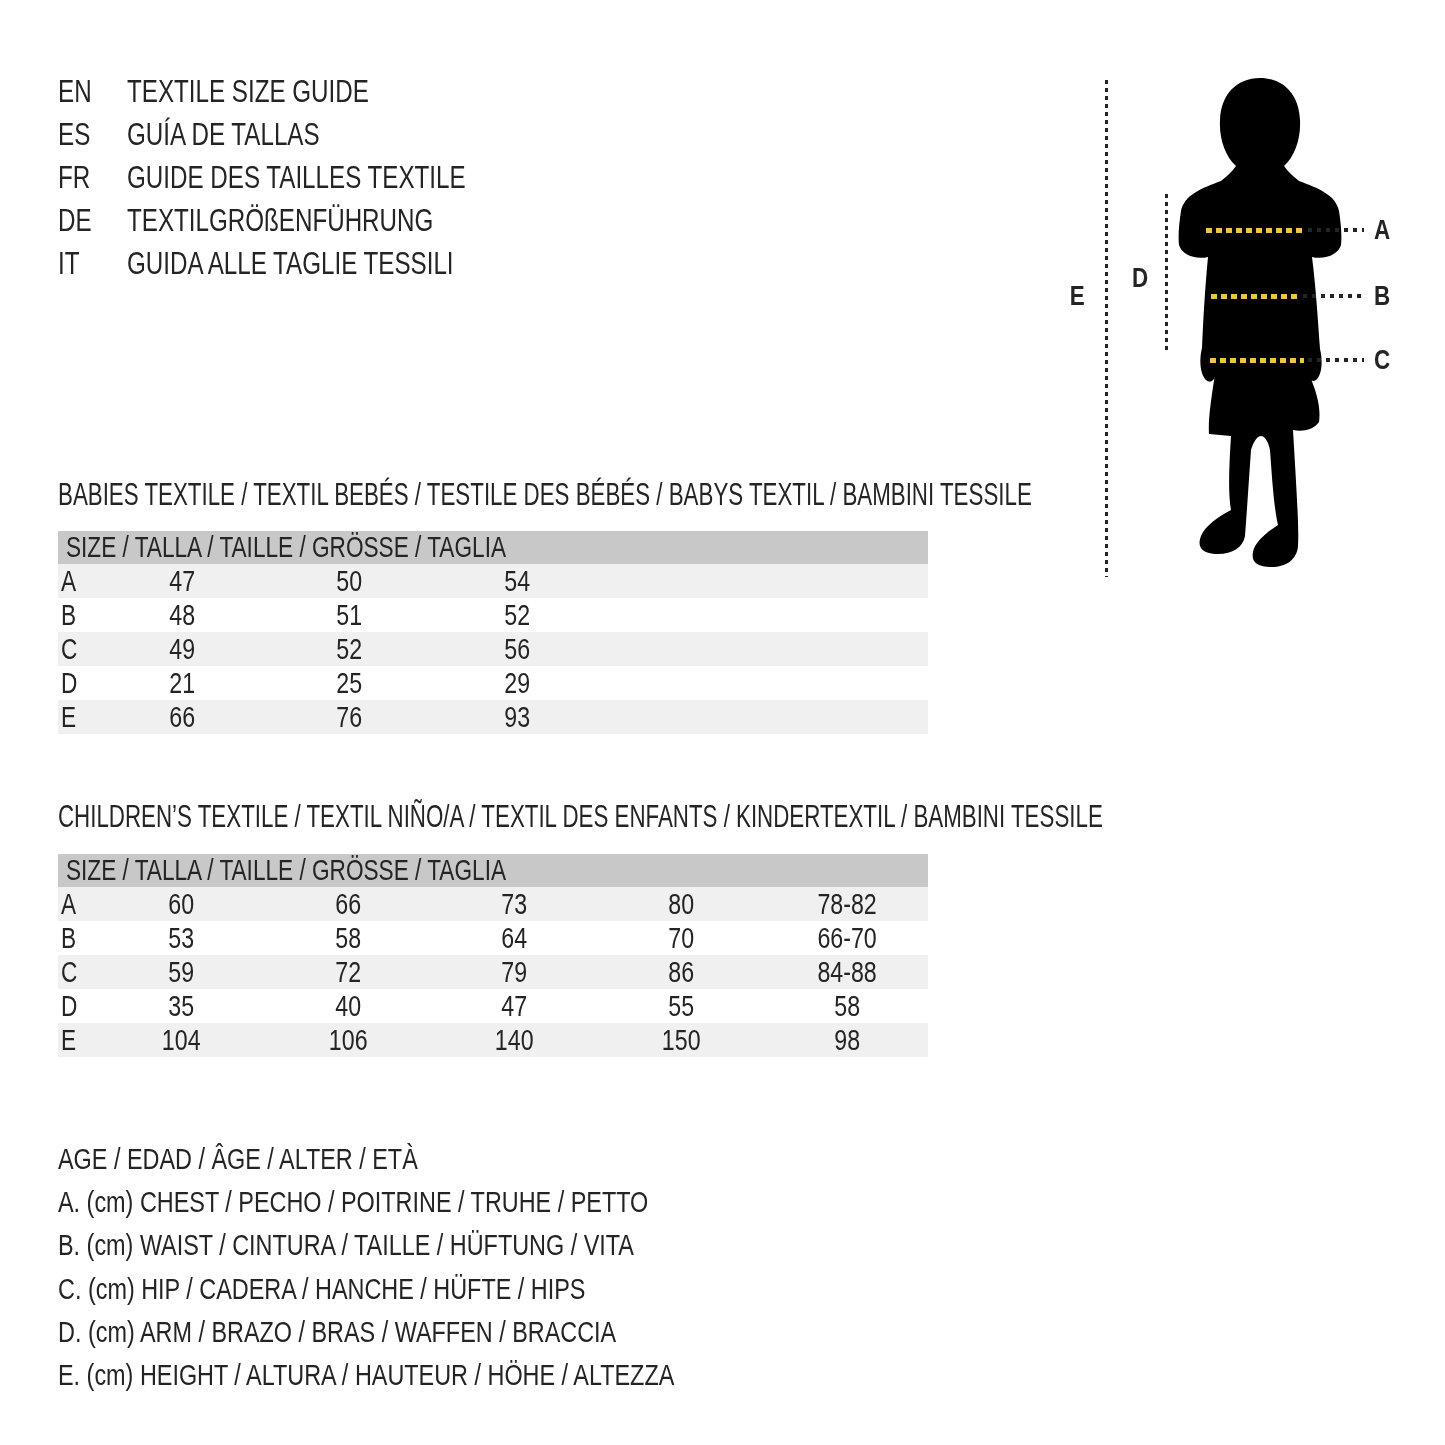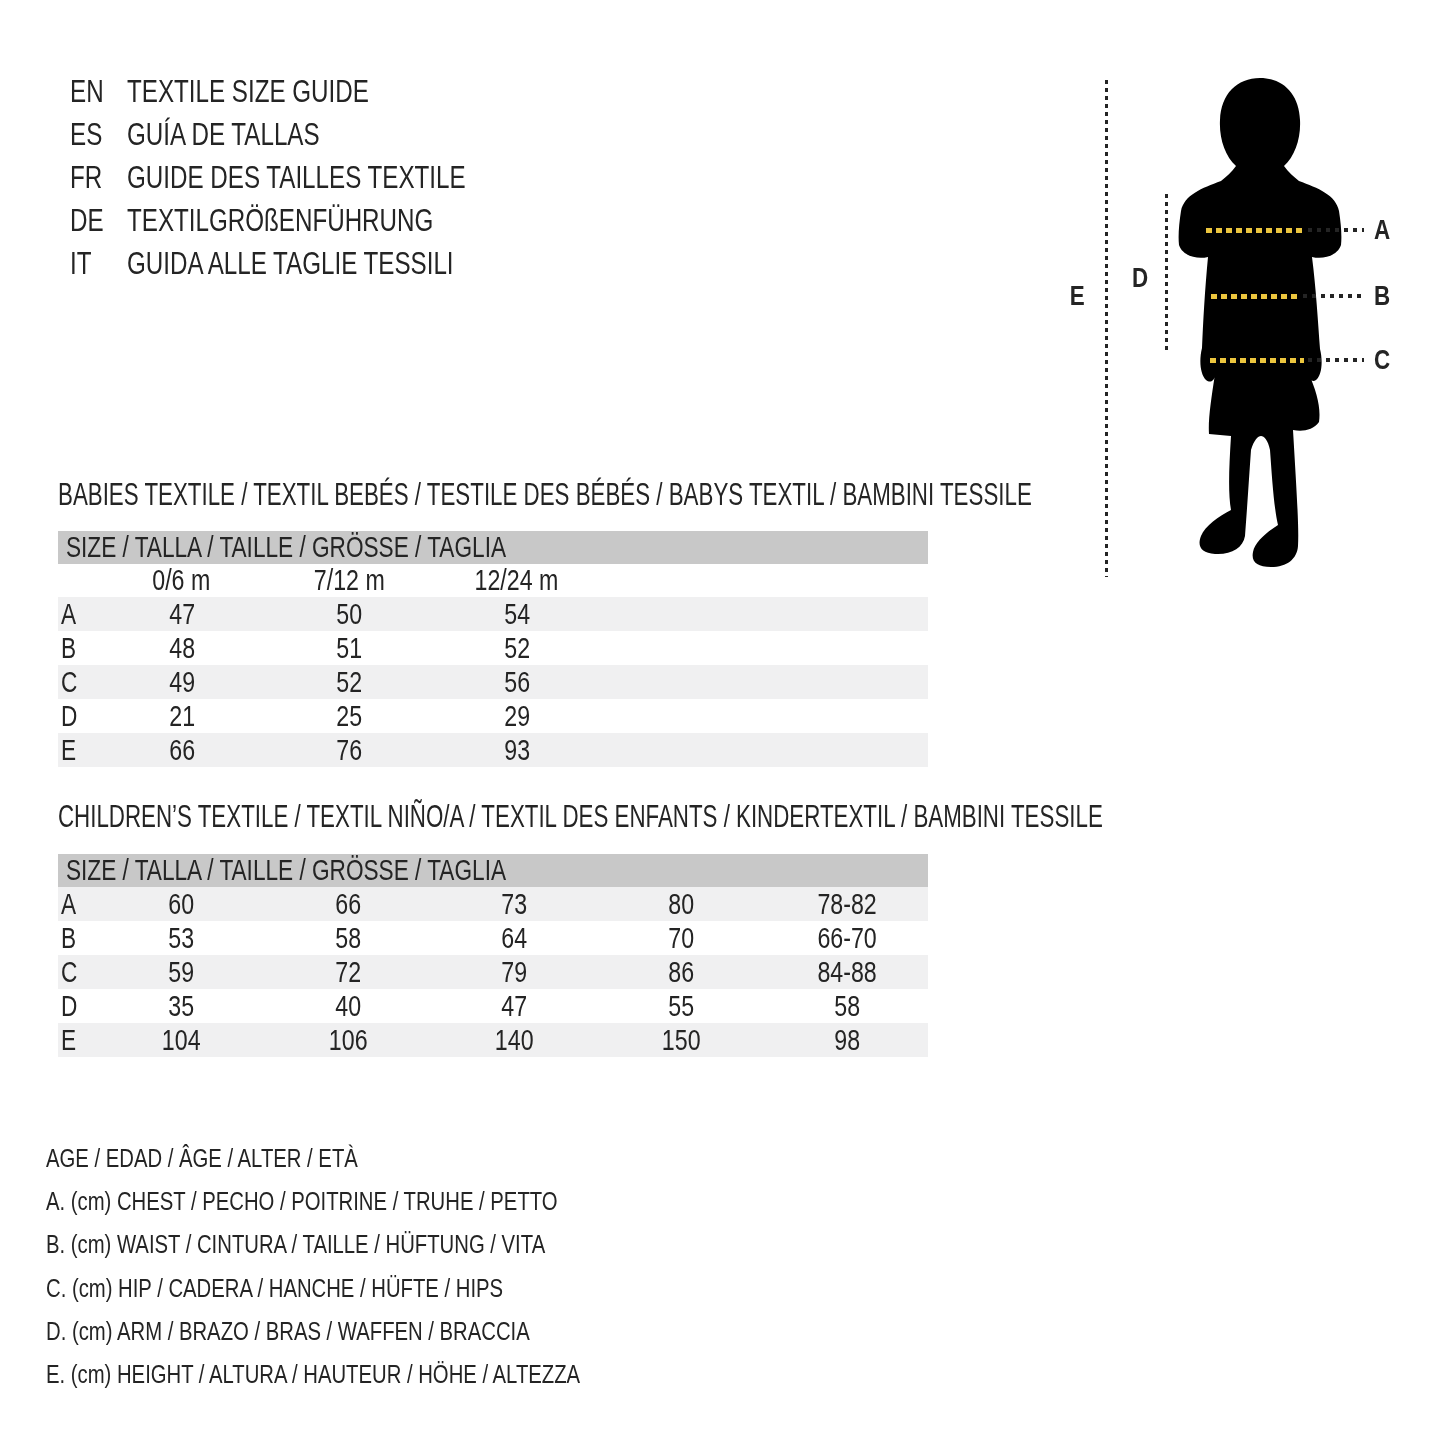--- a/index.html
+++ b/index.html
@@ -9,39 +9,39 @@
   }
   .abs { position:absolute; }
 
   
   .cx  { display:inline-block; transform:scaleX(0.72); transform-origin:0 50%; white-space:nowrap; }
   .cxh { display:inline-block; transform:scaleX(0.78); transform-origin:0 50%; white-space:nowrap; }
   .cxc { display:inline-block; transform:scaleX(0.80); transform-origin:50% 50%; white-space:nowrap; }
 
   
   .lang-row { position:absolute; left:58px; height:43px; line-height:43px; font-size:31px; }
-  .lang-code { position:absolute; left:12px; }
+  .lang-code { position:absolute; left:0; }
   .lang-title { position:absolute; left:69px; }
 
   
   .section-title { position:absolute; left:58px; height:34px; line-height:34px; font-size:31px;text-align:center; }
 
   
   .tbl { position:absolute; left:58px; width:870px; font-size:29px; }
   .tbl-bar { height:33px; background:#c8c8c8; display:flex; align-items:center; padding-left:8px; box-sizing:border-box; }
   .tr { display:grid; height:34px; align-items:center; }
   .tr.rows3 { grid-template-columns:40px 167.5px 167.5px 167.5px auto; }
   .tr.rows5 { grid-template-columns:40px 166.5px 166.5px 166.5px 166.5px 166.5px auto; }
   .tr .cell { text-align:center; }
   .tr .rlabel { text-align:left; padding-left:3px; }
   .tr.stripe { background:#f0f0f1; }
   .tr.colhead { height:33px; }
 
   
-  .legend-row { position:absolute; left:46px; height:43px; line-height:43px; font-size:26px; }
+  .legend-row { position:absolute; left:58px; height:43px; line-height:43px; font-size:30px; }
 
   
   .vdash { position:absolute; width:3px;
            background:repeating-linear-gradient(to bottom,#242424 0 4px, transparent 4px 8px); }
   .ydash { position:absolute; height:5px;
            background:repeating-linear-gradient(to right,#ecc63e 0 6px, transparent 6px 10px); }
   .bdots { position:absolute; height:4px;
            background:repeating-linear-gradient(to right,#242424 0 4px, transparent 4px 9px); }
   .mlabel { position:absolute; font-size:28px; font-weight:bold; height:30px; line-height:30px; }
 </style>
@@ -108,27 +108,20 @@
 </div>
 
 <div class="section-title" style="top:478px">
   <span class="cx">BABIES TEXTILE / TEXTIL BEBÉS / TESTILE DES BÉBÉS / BABYS TEXTIL / BAMBINI TESSILE</span>
 </div>
 
 <div class="tbl" style="top:531px">
   <div class="tbl-bar">
     <span class="cxh">SIZE / TALLA / TAILLE / GRÖSSE / TAGLIA</span>
   </div>
-  <div class="tr rows3 colhead">
-    <span class="cell rlabel"></span>
-    <span class="cell"><span class="cxc">0/6 m</span></span>
-    <span class="cell"><span class="cxc">7/12 m</span></span>
-    <span class="cell"><span class="cxc">12/24 m</span></span>
-    <span></span>
-  </div>
   <div class="tr rows3 stripe">
     <span class="cell rlabel"><span class="cxh">A</span></span>
     <span class="cell"><span class="cxc">47</span></span>
     <span class="cell"><span class="cxc">50</span></span>
     <span class="cell"><span class="cxc">54</span></span>
     <span></span>
   </div>
   <div class="tr rows3">
     <span class="cell rlabel"><span class="cxh">B</span></span>
     <span class="cell"><span class="cxc">48</span></span>

